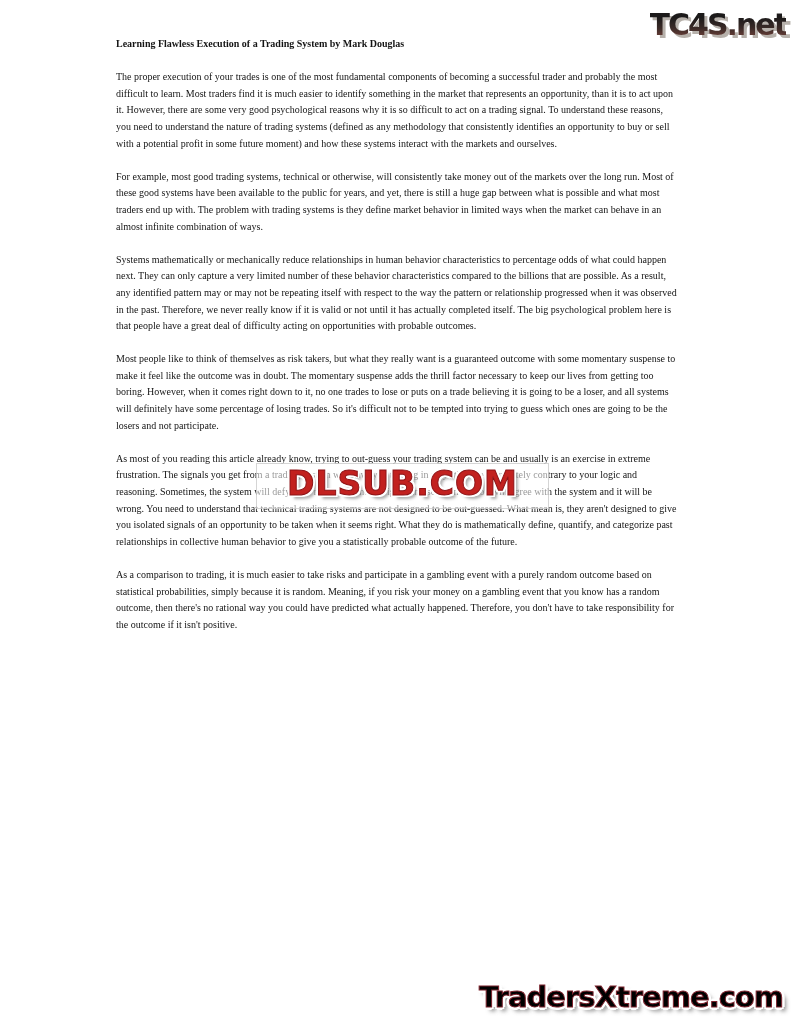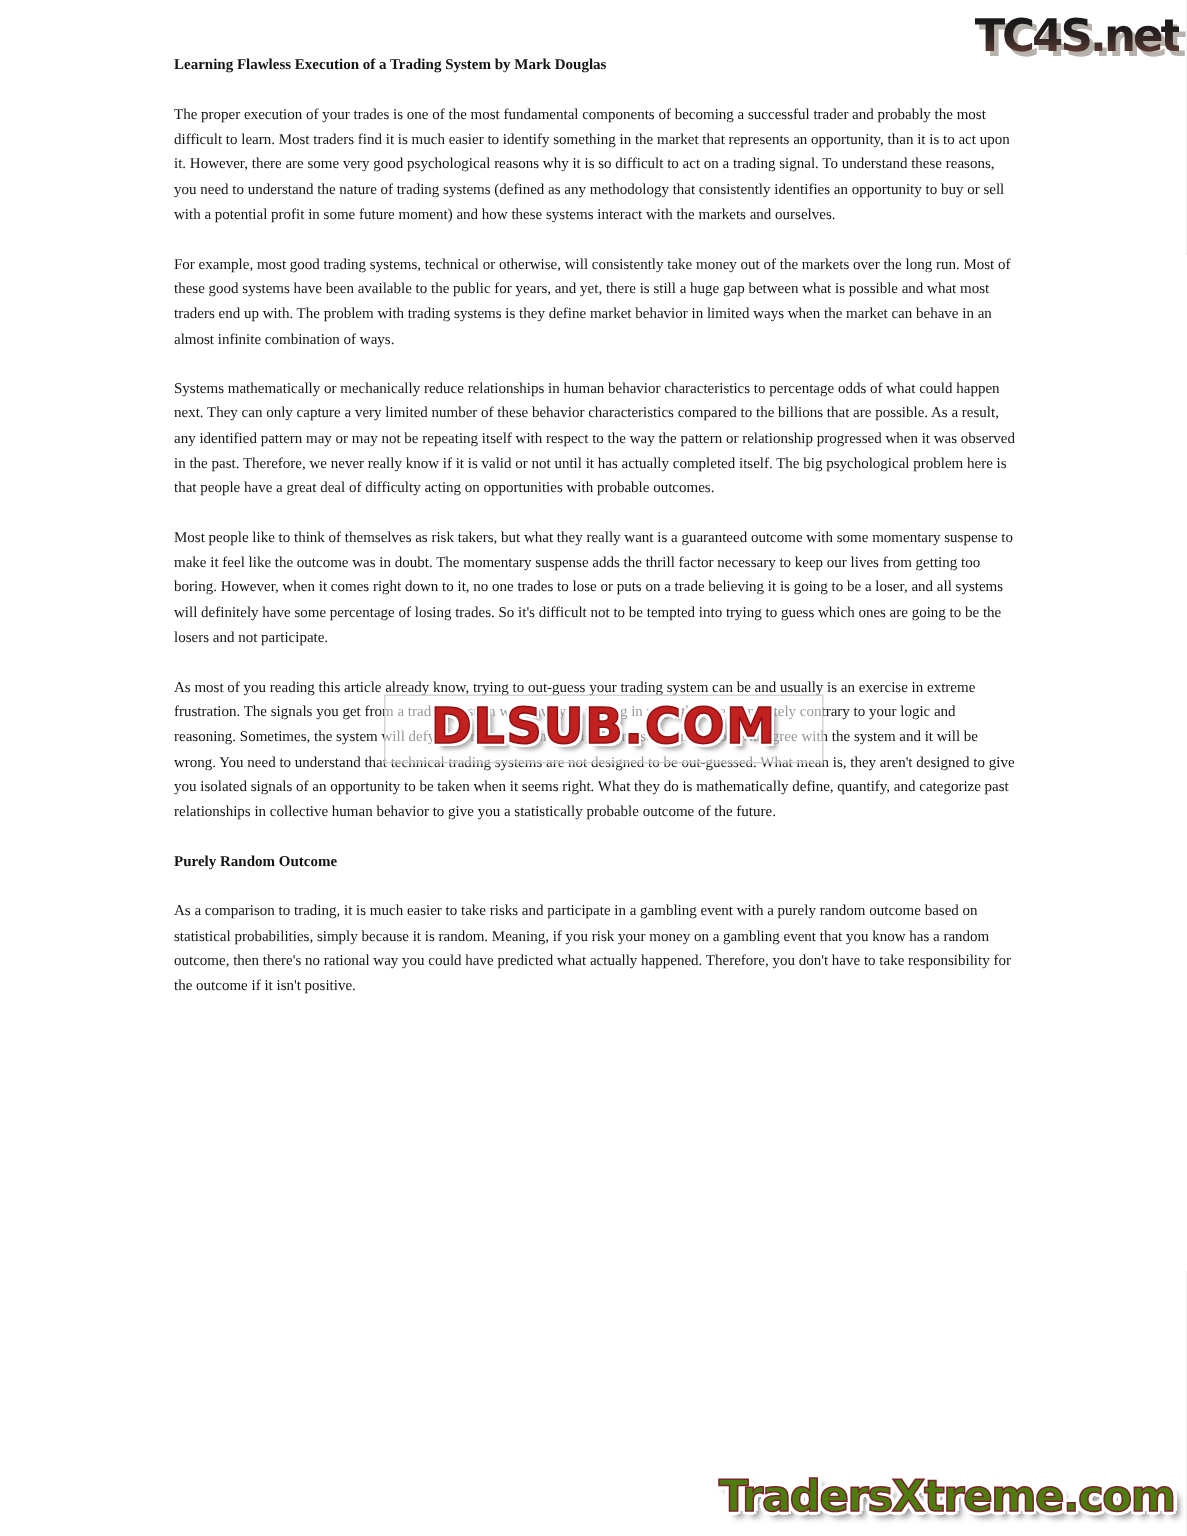--- a/index.html
+++ b/index.html
@@ -84,21 +84,21 @@
 
   
   .tx {
     position: absolute;
     right: 8px;
     bottom: 10px;
     font-family: "DejaVu Sans", sans-serif;
     font-weight: bold;
     font-size: 29px;
     letter-spacing: -1px;
-    color: #4d7c0f;
+    color: #000000;
     -webkit-text-stroke: 1px #7c222c;
     text-shadow:
       -2px -2px 0 #ffffff, 2px -2px 0 #ffffff,
       -2px 2px 0 #ffffff, 2px 2px 0 #ffffff,
       0 -3px 0 #ffffff, 0 3px 0 #ffffff,
       -3px 0 0 #ffffff, 3px 0 0 #ffffff,
       4px 4px 4px rgba(100, 100, 100, 0.8);
     white-space: nowrap;
   }
 </style>
@@ -112,21 +112,20 @@
     <span class="layer-front">TC4S.net</span>
   </div>
 
   <div class="content">
     <p class="title-line">Learning Flawless Execution of a Trading System by Mark Douglas</p>
     <p>The proper execution of your trades is one of the most fundamental components of becoming a successful trader and probably the most difficult to learn. Most traders find it is much easier to identify something in the market that represents an opportunity, than it is to act upon it. However, there are some very good psychological reasons why it is so difficult to act on a trading signal. To understand these reasons, you need to understand the nature of trading systems (defined as any methodology that consistently identifies an opportunity to buy or sell with a potential profit in some future moment) and how these systems interact with the markets and ourselves.</p>
     <p>For example, most good trading systems, technical or otherwise, will consistently take money out of the markets over the long run. Most of these good systems have been available to the public for years, and yet, there is still a huge gap between what is possible and what most traders end up with. The problem with trading systems is they define market behavior in limited ways when the market can behave in an almost infinite combination of ways.</p>
     <p>Systems mathematically or mechanically reduce relationships in human behavior characteristics to percentage odds of what could happen next. They can only capture a very limited number of these behavior characteristics compared to the billions that are possible. As a result, any identified pattern may or may not be repeating itself with respect to the way the pattern or relationship progressed when it was observed in the past. Therefore, we never really know if it is valid or not until it has actually completed itself. The big psychological problem here is that people have a great deal of difficulty acting on opportunities with probable outcomes.</p>
     <p>Most people like to think of themselves as risk takers, but what they really want is a guaranteed outcome with some momentary suspense to make it feel like the outcome was in doubt. The momentary suspense adds the thrill factor necessary to keep our lives from getting too boring. However, when it comes right down to it, no one trades to lose or puts on a trade believing it is going to be a loser, and all systems will definitely have some percentage of losing trades. So it's difficult not to be tempted into trying to guess which ones are going to be the losers and not participate.</p>
     <p>As most of you reading this article already know, trying to out-guess your trading system can be and usually is an exercise in extreme frustration. The signals you get from a trading system will have you trading in ways that are completely contrary to your logic and reasoning. Sometimes, the system will defy your reasoning and be right. And sometimes, you will agree with the system and it will be wrong. You need to understand that technical trading systems are not designed to be out-guessed. What mean is, they aren't designed to give you isolated signals of an opportunity to be taken when it seems right. What they do is mathematically define, quantify, and categorize past relationships in collective human behavior to give you a statistically probable outcome of the future.</p>
-    <p class="heading-line">Purely Random Outcome</p>
     <p>As a comparison to trading, it is much easier to take risks and participate in a gambling event with a purely random outcome based on statistical probabilities, simply because it is random. Meaning, if you risk your money on a gambling event that you know has a random outcome, then there's no rational way you could have predicted what actually happened. Therefore, you don't have to take responsibility for the outcome if it isn't positive.</p>
   </div>
 
   <div class="wm">
     <span class="wm-text">DLSUB.COM</span>
   </div>
 
   <div class="tx">TradersXtreme.com</div>
 
 </div>

